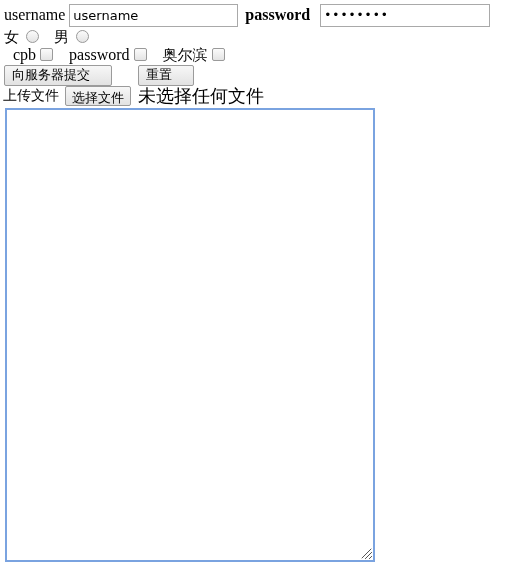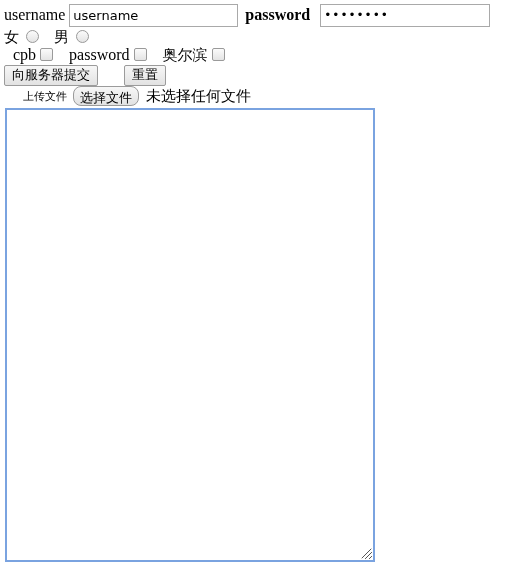--- a/index.html
+++ b/index.html
@@ -120,55 +120,54 @@
   button.form-button {
     box-sizing: border-box;
     font-family: "DejaVu Sans", "Liberation Sans", sans-serif;
     font-size: 13px;
     line-height: 14px;
     color: #000;
     background: #ededed;
     background-image: linear-gradient(#f7f7f7, #e2e2e2);
     border: 1px solid #9b9b9b;
     border-radius: 2px;
-    padding: 2px 7px 3px 7px;
+    padding: 2px 21px 3px 7px;
     height: 21px;
     cursor: default;
   }
   #reset-button { margin-left: 26px; }
 
   
   #row-file {
     position: absolute;
     left: 3px;
     top: 85px;
     height: 22px;
   }
   #file-label {
     font-family: "DejaVu Sans", "Liberation Sans", sans-serif;
-    font-size: 11px;
+    font-size: 14px;
     margin-right: 6px;
-    margin-left: 20px;
   }
   #choose-file-button {
     box-sizing: border-box;
     font-family: "DejaVu Sans", "Liberation Sans", sans-serif;
     font-size: 13px;
     color: #000;
     background: #ededed;
     background-image: linear-gradient(#f7f7f7, #e2e2e2);
     border: 1px solid #9b9b9b;
-    border-radius: 8px;
+    border-radius: 2px;
     padding: 2px 6px 3px 6px;
     height: 20px;
     cursor: default;
   }
   #file-status {
     font-family: "DejaVu Sans", "Liberation Sans", sans-serif;
-    font-size: 15px;
+    font-size: 18px;
     margin-left: 7px;
     color: #000;
   }
 
   
   #comment-textarea {
     position: absolute;
     left: 5px;
     top: 108px;
     width: 370px;

